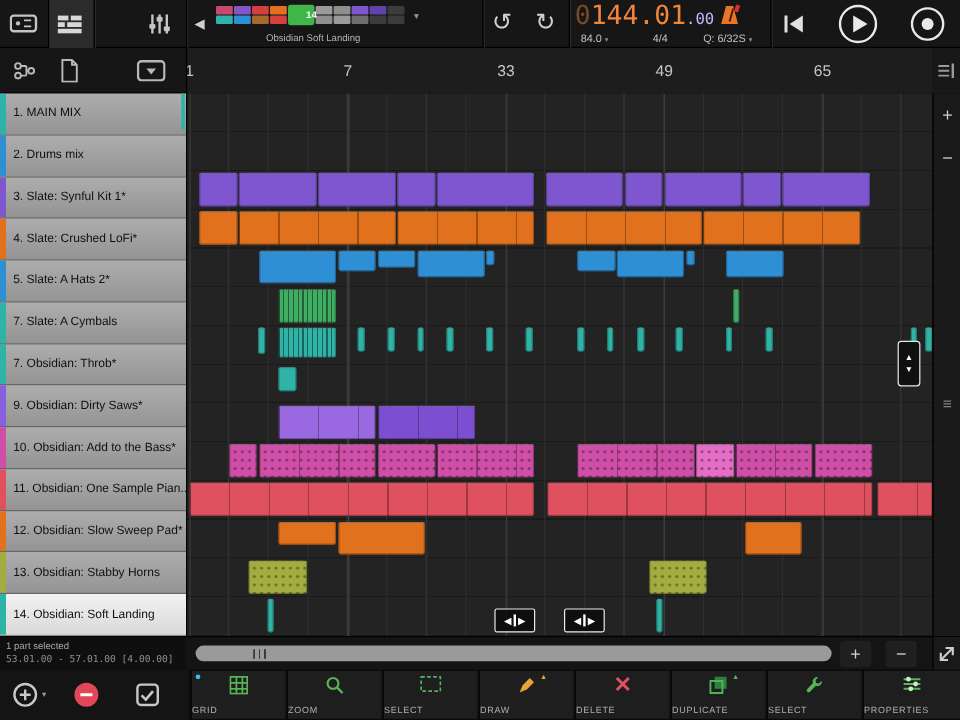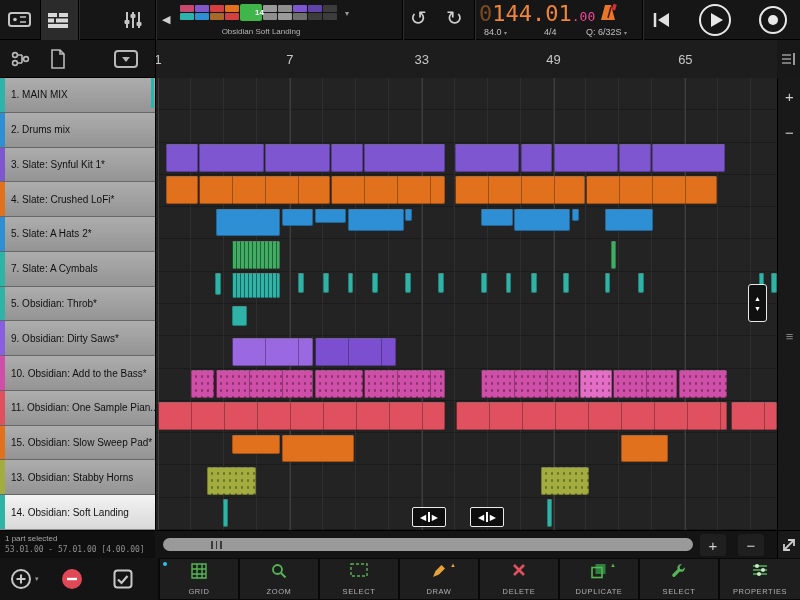--- a/index.html
+++ b/index.html
@@ -17,21 +17,21 @@
 #minimap{position:absolute;left:180px;top:5px;width:160px;height:17px}
 .mmrow{display:flex;gap:1px;margin-bottom:1px}
 .mmcell{width:14px;height:7px;border-radius:1px;background:#444}
 .mmspacer{width:22px;background:transparent!important}
 .mmactive{position:absolute;left:60px;top:-1px;width:22px;height:17px;border-radius:2px;color:#fff;
           font-size:8px;font-weight:bold;display:flex;align-items:center;justify-content:center}
 .songtitle{position:absolute;left:178px;top:27px;width:166px;text-align:center;font-size:8px;color:#b4b4b4;white-space:nowrap}
 .timewrap{position:absolute;left:479px;top:1px;display:flex;align-items:baseline;font-family:"DejaVu Sans Mono",monospace}
 .t-prefix{font-size:22px;color:#7a4a22}
 .t-main{font-size:22px;color:#f08438}
-.t-frac{font-size:13px;color:#ec4899}
+.t-frac{font-size:13px;color:#c4b5fd}
 .subval{position:absolute;top:27px;font-size:9px;color:#c2c2c2;white-space:nowrap}
 .tiny-arrow{font-size:6px;color:#8a8a8a;vertical-align:middle}
 
 
 .row2{position:absolute;left:0;top:40px;width:800px;height:38px;background:#161616;border-bottom:1px solid #000}
 .ruler{position:absolute;left:155px;top:0;width:622px;height:38px;background:#1d1d1d;border-left:1px solid #000;overflow:hidden}
 .rmark{position:absolute;top:50%;transform:translate(-50%,-50%);font-size:13px;color:#c6c6c6}
 .ruler-corner{position:absolute;left:777px;top:0;width:23px;height:38px;background:#181818;display:flex;align-items:center;justify-content:center}
 
 
@@ -75,21 +75,21 @@
 .hgrip{position:absolute;left:48px;top:2.5px;width:12px;height:8px;
        background:repeating-linear-gradient(90deg,#3a3a3a 0 1.5px,transparent 1.5px 4.5px)}
 .sc-btn{position:absolute;top:3px;width:26px;height:22px;display:flex;align-items:center;justify-content:center;color:#d0d0d0;font-size:15px;background:#1f1f1f;border-radius:3px}
 .corner-expand{position:absolute;left:777px;top:0;width:23px;height:28px;background:#191919;display:flex;align-items:center;justify-content:center;border-left:1px solid #000}
 
 
 .footer{position:absolute;left:0;top:558px;width:800px;height:42px;background:#090909}
 .f-left{position:absolute;left:0;top:0;width:158px;height:42px;background:#141414;display:flex;align-items:center}
 .f-iconbtn{position:relative;display:flex;align-items:center;justify-content:center}
 .f-tool{position:absolute;top:1px;width:78px;height:40px;background:#1e1e1e;display:flex;flex-direction:column;align-items:center;justify-content:flex-start;padding-top:4px}
-.f-label{position:absolute;bottom:3px;width:100%;text-align:center;font-size:7.5px;letter-spacing:.6px;color:#b0b0b0}
+.f-label{position:absolute;bottom:3px;width:100%;text-align:left;font-size:7.5px;letter-spacing:.6px;color:#b0b0b0}
 .f-badge{position:absolute;top:3px;right:22px;font-size:6px}
 .f-dot{position:absolute;left:3px;top:3px;width:4px;height:4px;border-radius:50%;background:#35c0e8}
 .addmenu-arrow{font-size:7px;color:#9a9a9a;margin-left:3px}
 </style>
 </head>
 <body>
 
 <div id="app">
 
   <div class="topbar">
@@ -244,37 +244,37 @@
       <div class="trk">
         <span class="stripe" style="background: rgb(47, 143, 212);"></span>
         <span class="tname">5. Slate: A Hats 2*</span>
       </div>
       <div class="trk">
         <span class="stripe" style="background: rgb(47, 179, 166);"></span>
         <span class="tname">7. Slate: A Cymbals</span>
       </div>
       <div class="trk">
         <span class="stripe" style="background: rgb(47, 179, 166);"></span>
-        <span class="tname">5. Obsidian: Throb*</span>
+        <span class="tname">7. Obsidian: Throb*</span>
       </div>
       <div class="trk">
         <span class="stripe" style="background: rgb(138, 94, 224);"></span>
         <span class="tname">9. Obsidian: Dirty Saws*</span>
       </div>
       <div class="trk">
         <span class="stripe" style="background: rgb(207, 79, 168);"></span>
         <span class="tname">10. Obsidian: Add to the Bass*</span>
       </div>
       <div class="trk">
         <span class="stripe" style="background: rgb(224, 81, 95);"></span>
         <span class="tname">11. Obsidian: One Sample Pian..</span>
       </div>
       <div class="trk">
         <span class="stripe" style="background: rgb(226, 113, 29);"></span>
-        <span class="tname">15. Obsidian: Slow Sweep Pad*</span>
+        <span class="tname">12. Obsidian: Slow Sweep Pad*</span>
       </div>
       <div class="trk">
         <span class="stripe" style="background: rgb(163, 173, 63);"></span>
         <span class="tname">13. Obsidian: Stabby Horns</span>
       </div>
       <div class="trk sel">
         <span class="stripe" style="background: rgb(47, 179, 166);"></span>
         <span class="tname">14. Obsidian: Soft Landing</span>
       </div>
     </div>

